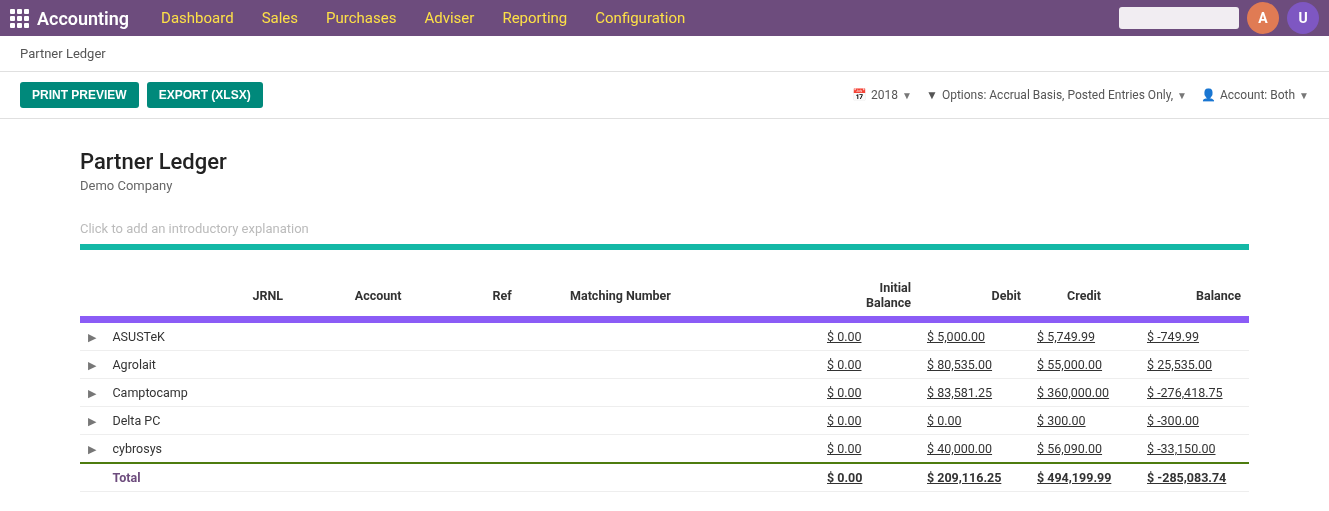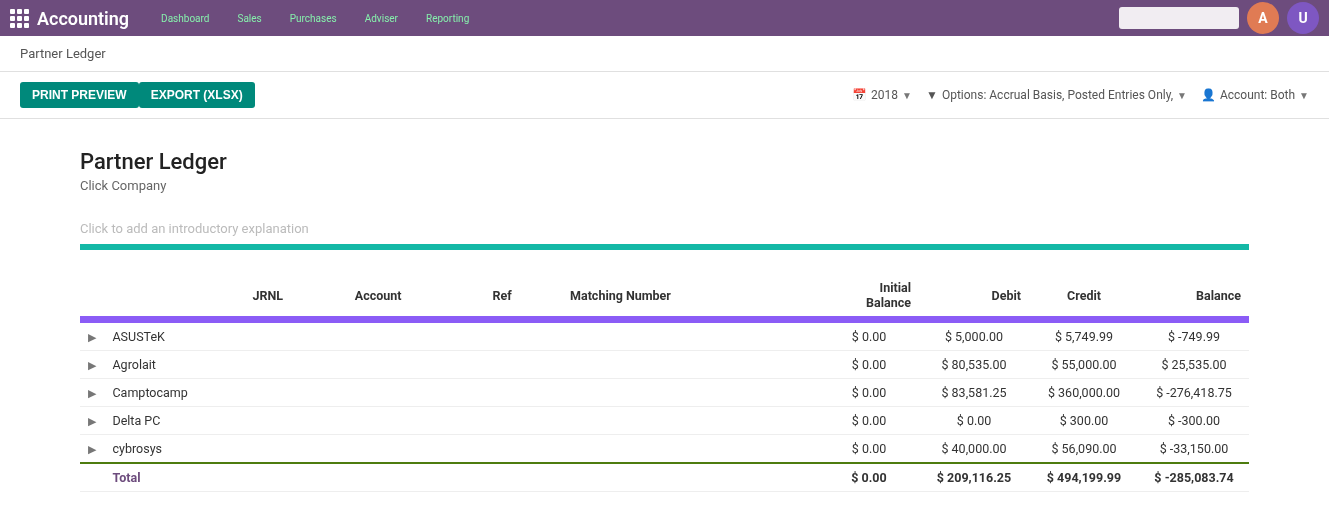--- a/index.html
+++ b/index.html
@@ -32,25 +32,25 @@
     .navbar-brand .grid-icon span {
       background: #fff;
       border-radius: 1px;
     }
     .nav-links {
       display: flex;
       gap: 4px;
       flex: 1;
     }
     .nav-link {
-      color: #86efac;
+      color: #fde047;
       text-decoration: none;
       padding: 6px 12px;
       border-radius: 3px;
-      font-size: 10px;
+      font-size: 15px;
       cursor: pointer;
     }
     .nav-right {
       display: flex;
       align-items: center;
       gap: 8px;
     }
     .nav-search {
       background: rgba(255,255,255,0.9);
       border: none;
@@ -80,20 +80,21 @@
       color: #555;
       border-bottom: 1px solid #e0e0e0;
     }
 
     
     .toolbar {
       background: #fff;
       padding: 10px 20px;
       display: flex;
       align-items: center;
+      gap: 8px;
       border-bottom: 1px solid #e0e0e0;
     }
     .btn-primary {
       background: #00897b;
       color: #fff;
       border: none;
       padding: 6px 12px;
       border-radius: 3px;
       font-size: 12px;
       font-weight: 600;
@@ -157,21 +158,21 @@
       padding: 6px 8px;
       color: #333;
       border-bottom: 7px solid #8b5cf6;
     }
     .ledger-table thead th.left { text-align: left; }
     .ledger-table tbody td {
       padding: 6px 8px;
       border-bottom: 1px solid #eee;
       color: #333;
     }
-    .ledger-table tbody td.right { text-align: center; }
+    .ledger-table tbody td.right { text-align: left; text-decoration: underline; }
     .arrow-icon {
       color: #777;
       font-size: 11px;
       cursor: pointer;
     }
     .total-row td {
       font-weight: 700;
       border-top: 2px solid #4d7c0f;
       border-bottom: 2px solid #6d4c7d;
       color: #222;
@@ -197,20 +198,21 @@
         <span></span>
     </div>
     <span>Accounting</span>
   </div>
   <div class="nav-links">
     <a class="nav-link">Dashboard</a>
     <a class="nav-link">Sales</a>
     <a class="nav-link">Purchases</a>
     <a class="nav-link">Adviser</a>
     <a class="nav-link">Reporting</a>
+    <a class="nav-link">Configuration</a>
   </div>
   <div class="nav-right">
     <input class="nav-search" type="text" style="">
     <div class="avatar">A</div>
     <div class="avatar" style="background:#7e57c2;">U</div>
   </div>
 </nav>
 
 <div class="breadcrumb-bar">
   <span>Partner Ledger</span>
@@ -234,21 +236,21 @@
     <div class="filter-item">
       <span>👤</span>
       <span>Account: Both</span>
       <span class="caret">▼</span>
     </div>
   </div>
 </div>
 
 <div class="main-content">
   <div class="report-title">Partner Ledger</div>
-  <div class="report-subtitle">Click Company</div>
+  <div class="report-subtitle">Demo Company</div>
 
   <div class="intro-placeholder">
     <span>Click to add an introductory explanation</span>
   </div>
 
   <table class="ledger-table">
     <thead>
       <tr>
         <th style="width:20px;"></th>
         <th class="left" style="width:140px;"></th>

